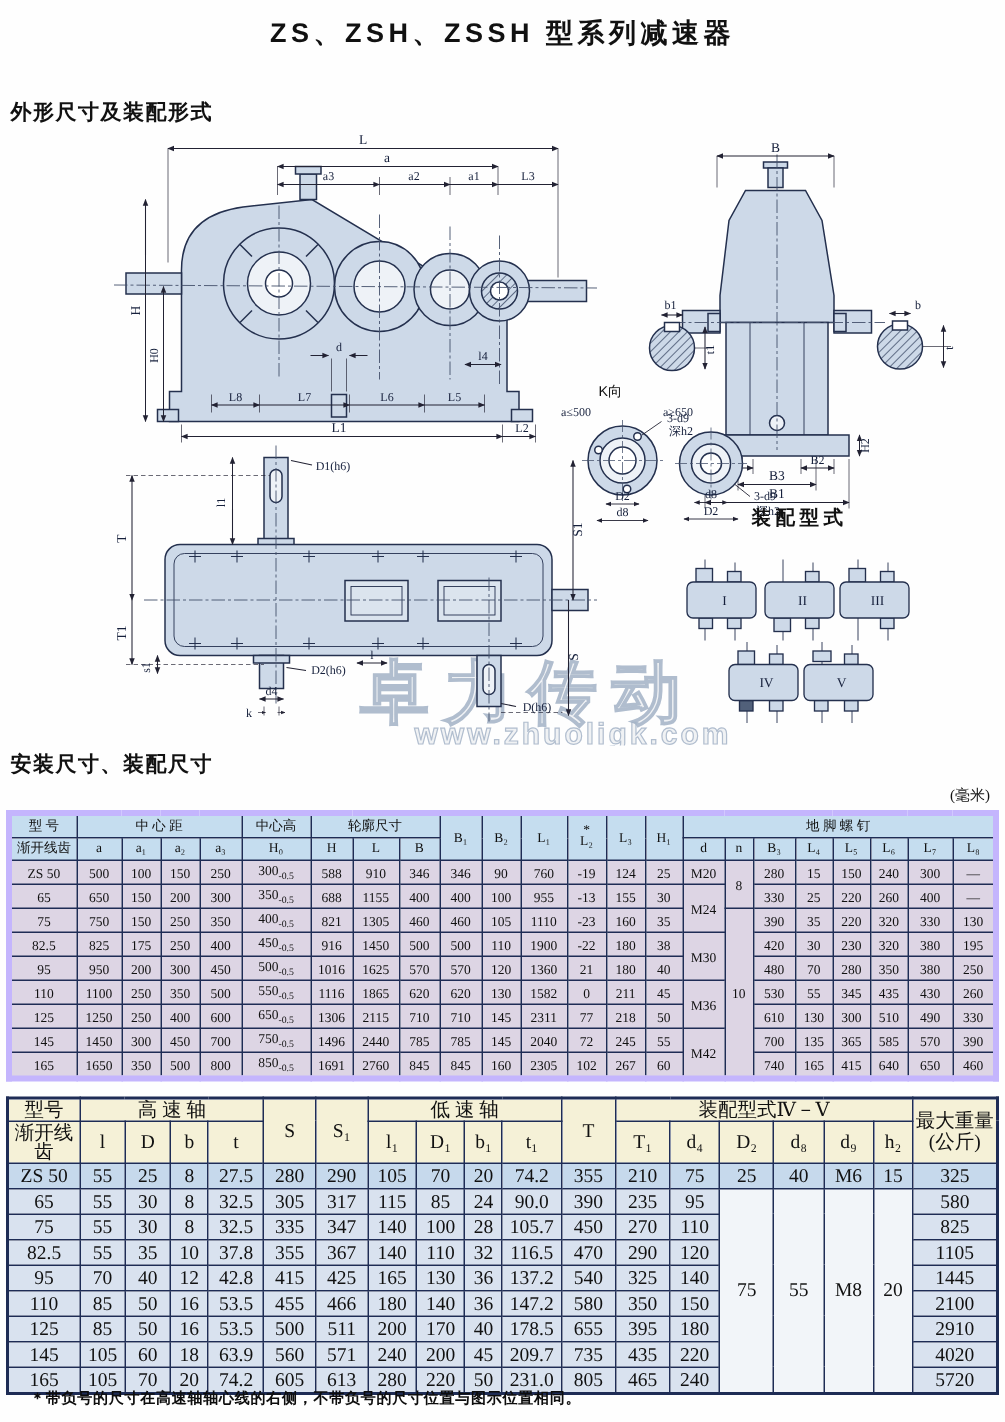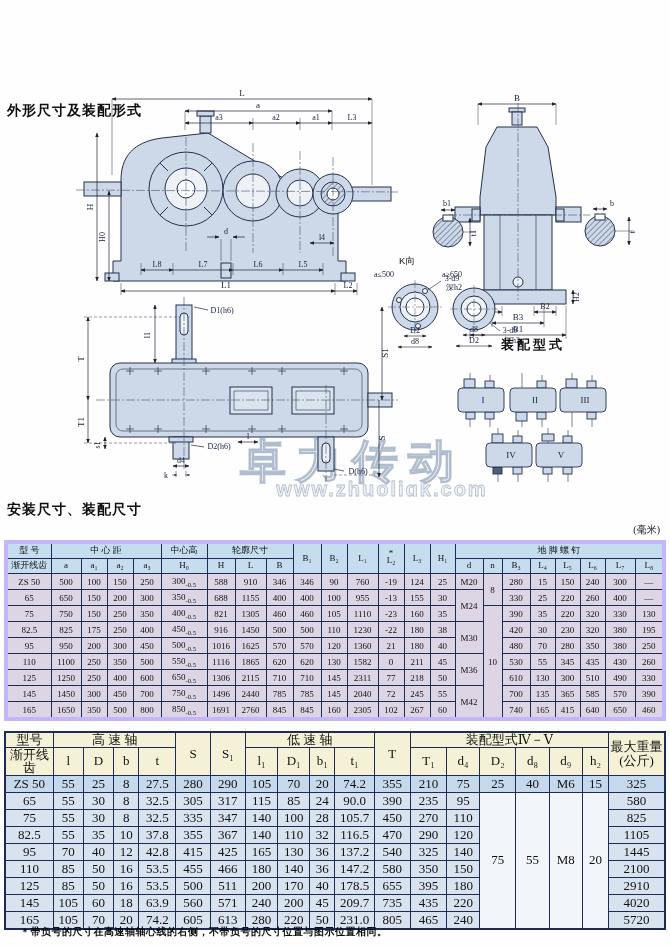--- a/index.html
+++ b/index.html
@@ -1,21 +1,21 @@
 <!DOCTYPE html>
 <html><head>
 <meta charset="utf-8">
 <style>
   html,body{margin:0;padding:0;background:#e8e8e8;}
   .page{position:relative;width:670px;height:948px;background:#fefefe;overflow:hidden;
         font-family:"Liberation Sans",sans-serif;color:#111;}
   .title{position:absolute;top:10px;left:0;right:0;text-align:center;font-size:18px;
          font-weight:bold;letter-spacing:3px;}
   .sec{position:absolute;font-size:14px;font-weight:bold;letter-spacing:1px;}
-  .sec1{top:66px;left:7px;margin-top:36px;}
+  .sec1{top:66px;left:7px;}
   .sec2{top:501px;left:7px;text-align:center;}
   .unit{position:absolute;top:523px;right:10px;font-size:10px;font-family:"Liberation Serif",serif;}
   svg.drawing{position:absolute;top:85px;left:0;}
   .dl{font-size:9px;fill:#16203c;font-family:"Liberation Serif",serif;text-anchor:middle;}
   .dls{font-size:8px;fill:#16203c;font-family:"Liberation Serif",serif;text-anchor:middle;}
   .cnh{font-size:9.5px;fill:#111;text-anchor:middle;font-family:"Liberation Sans",sans-serif;}
   .asmT{font-size:13px;font-weight:bold;letter-spacing:3px;fill:#111;text-anchor:middle;}
   .wm1{font-size:46px;font-weight:bold;letter-spacing:10px;fill:rgba(165,178,196,0.18);
        stroke:#a3b2c6;stroke-width:1;opacity:.85;text-anchor:middle;}
   .wm2{font-size:20px;font-weight:bold;letter-spacing:2px;fill:rgba(165,178,196,0.18);
@@ -34,20 +34,21 @@
   sub{font-size:6.5px;}
   .star{display:block;line-height:5px;font-size:9px;}
   .footnote{position:absolute;top:907px;left:20px;font-size:10px;font-weight:600;
             letter-spacing:0.5px;color:#0d0d0d;margin-top:18px;}
 </style>
 </head>
 <body>
 
 <div class="page">
 
+  <div class="title">ZS、ZSH、ZSSH 型系列减速器</div>
   <div class="sec sec1">外形尺寸及装配形式</div>
 
   <svg class="drawing" width="670" height="412" viewBox="0 0 670 412">
     <defs>
       <marker id="ar" viewBox="0 0 10 10" refX="9" refY="5" markerWidth="6.5" markerHeight="6.5" orient="auto-start-reverse">
         <path d="M0,1L10,5L0,9z" fill="#223"></path>
       </marker>
       <pattern id="hatch" width="4" height="4" patternTransform="rotate(45)" patternUnits="userSpaceOnUse">
         <rect width="4" height="4" fill="#cdd9e8"></rect>
           <line x1="0" y1="0" x2="0" y2="4" stroke="#51607a" stroke-width="1.2"></line>
@@ -529,21 +530,21 @@
           <td>825</td>
           <td>175</td>
           <td>250</td>
           <td>400</td>
           <td>450<sub>-0.5</sub></td>
           <td>916</td>
           <td>1450</td>
           <td>500</td>
           <td>500</td>
           <td>110</td>
-          <td>1230</td>
+          <td>1900</td>
           <td>-22</td>
           <td>180</td>
           <td>38</td>
           <td rowspan="2">M30</td>
           <td>420</td>
           <td>30</td>
           <td>230</td>
           <td>320</td>
           <td>380</td>
           <td>195</td>

